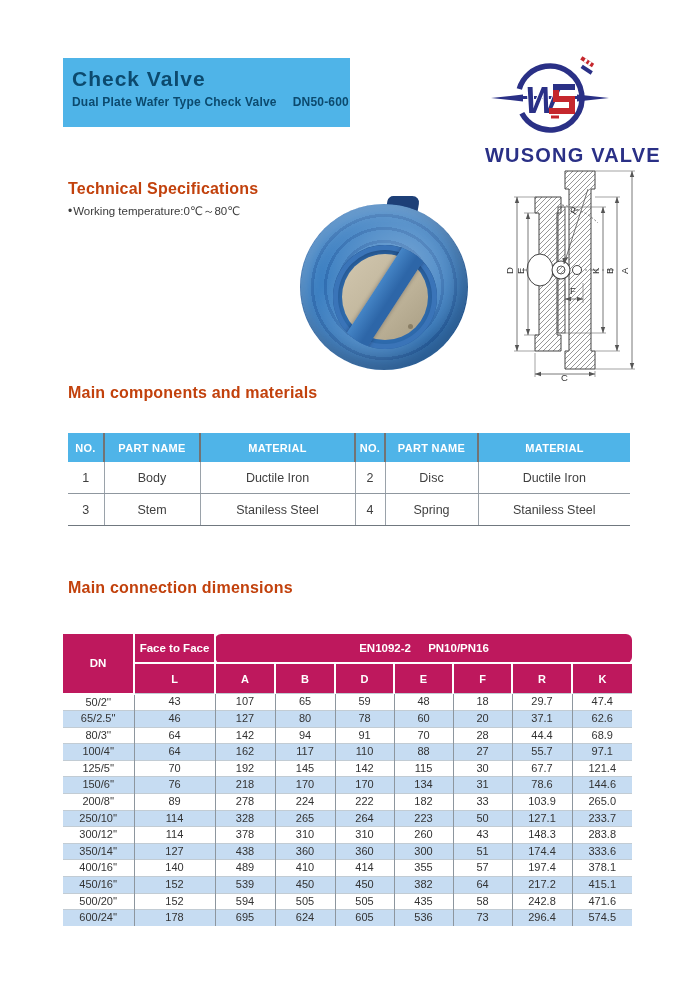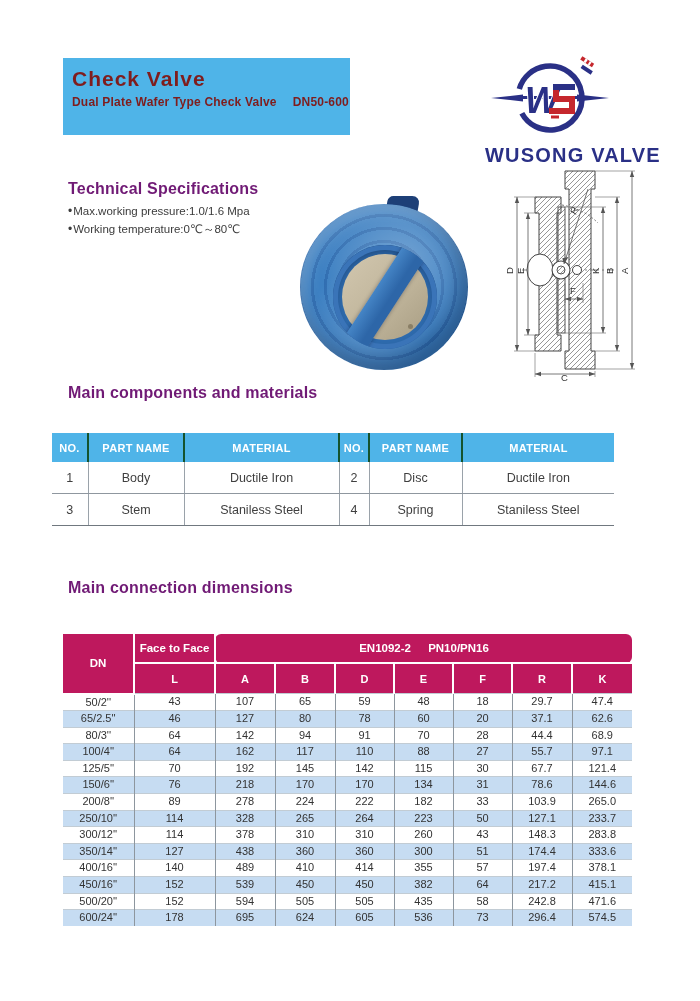--- a/index.html
+++ b/index.html
@@ -3,33 +3,33 @@
 <meta charset="utf-8">
 <style>
   html,body{margin:0;padding:0;}
   body{
     width:700px;height:1001px;position:relative;background:#ffffff;
     font-family:"Liberation Sans","DejaVu Sans",sans-serif;color:#3a3a3a;
     overflow:hidden;
   }
   
   .band{
-    position:absolute;left:63px;top:58px;width:287px;height:77px;
-    background:#4fb4e8;color:#7f1d1d;box-sizing:border-box;padding:9px 0 0 9px;
+    position:absolute;left:63px;top:58px;width:287px;height:69px;
+    background:#4fb4e8;color:#0c4a6e;box-sizing:border-box;padding:9px 0 0 9px;
   }
   .band h1{margin:0;font-size:21px;font-weight:bold;letter-spacing:1px;line-height:24px;}
   .band .sub{display:flex;gap:16px;font-size:12px;font-weight:bold;margin-top:4px;letter-spacing:.2px;}
   
   .logo{position:absolute;left:485px;top:55px;width:132px;text-align:center;}
   .logo .brand{
     margin-top:1px;font-size:20px;font-weight:800;color:#2a3086;
     letter-spacing:1.2px;white-space:nowrap;
   }
   
-  .sec-title{position:absolute;left:68px;color:#701a75;font-size:16px;font-weight:bold;letter-spacing:.2px;}
+  .sec-title{position:absolute;left:68px;color:#c2410c;font-size:16px;font-weight:bold;letter-spacing:.2px;}
   #t-specs{top:180px;} #t-comp{top:384px;text-align:center;} #t-dims{top:579px;}
   
   .bullets{position:absolute;left:68px;top:203px;list-style:none;margin:0;padding:0;}
   .bullets li{font-size:11.5px;line-height:17.5px;color:#3b3b3b;}
   .bullets li::before{content:"\2022";margin-right:1px;font-size:12px;}
   
   .photo{position:absolute;left:300px;top:194px;width:170px;height:180px;}
   .valve-knob{position:absolute;left:86px;top:2px;width:32px;height:26px;background:#1d3f77;
     border-radius:5px 8px 3px 3px;transform:skewX(-10deg);}
   .valve-body{position:absolute;left:0;top:10px;width:168px;height:166px;border-radius:50%;
@@ -46,22 +46,22 @@
   .dd1{left:36px;top:48px;} .dd2{left:66px;top:70px;}
   .disc-bar{position:absolute;left:50%;top:50%;width:25px;height:140px;border-radius:5px;
     transform:translate(-50%,-50%) rotate(33deg);
     background:linear-gradient(90deg,#4585c6,#2d66a8 70%);box-shadow:0 0 4px rgba(0,0,30,.35);}
   
   .drawing{position:absolute;left:466px;top:163px;}
   
   table{border-collapse:collapse;table-layout:fixed;}
   th{font-weight:bold;}
   
-  .comp{position:absolute;left:52px;top:433px;width:562px;font-size:12.5px;}
-  .comp th{background:#4fb4e8;color:#fff;font-size:11px;height:27px;border-left:2px solid #14532d;letter-spacing:.3px;}
+  .comp{position:absolute;left:68px;top:433px;width:562px;font-size:12.5px;}
+  .comp th{background:#4fb4e8;color:#fff;font-size:11px;height:27px;border-left:2px solid #737373;letter-spacing:.3px;}
   .comp th:first-child{border-left:none;}
   .comp td{height:29px;text-align:center;color:#3f3f3f;
     border-left:1px solid #9aa2aa;border-top:1px solid #9aa2aa;}
   .comp td:first-child{border-left:none;}
   .comp tr td{border-top:none;border-bottom:1px solid #8f979f;}
   .comp tbody tr:last-child td{border-bottom:1px solid #70787f;}
   
   .dims{position:absolute;left:63px;top:634px;width:569px;}
   .dims th{background:#be185d;color:#fff;font-weight:bold;}
   .dims thead .g1{font-size:11.5px;height:26px;border-left:2px solid #fff;border-bottom:2px solid #fff;}
@@ -109,21 +109,20 @@
       <rect x="97" y="4" width="2.5" height="4" fill="#ffffff"></rect>
       <rect x="102" y="4" width="2" height="4" fill="#ffffff"></rect>
       <rect x="98" y="11" width="12" height="4" fill="#2a3086"></rect>
     </g>
   </svg>
   <div class="brand">WUSONG VALVE</div>
 </div>
 
 <div class="sec-title" id="t-specs">Technical Specifications</div>
 <ul class="bullets">
-  <li>Max.working pressure:1.0/1.6 Mpa</li>
   <li>Working temperature:0℃～80℃</li>
 </ul>
 
 <div class="photo">
   <div class="valve-knob"></div>
   <div class="valve-body">
     <div class="valve-inner">
       <div class="disc">
         <div class="disc-dot dd1"></div>
           <div class="disc-dot dd2"></div>

